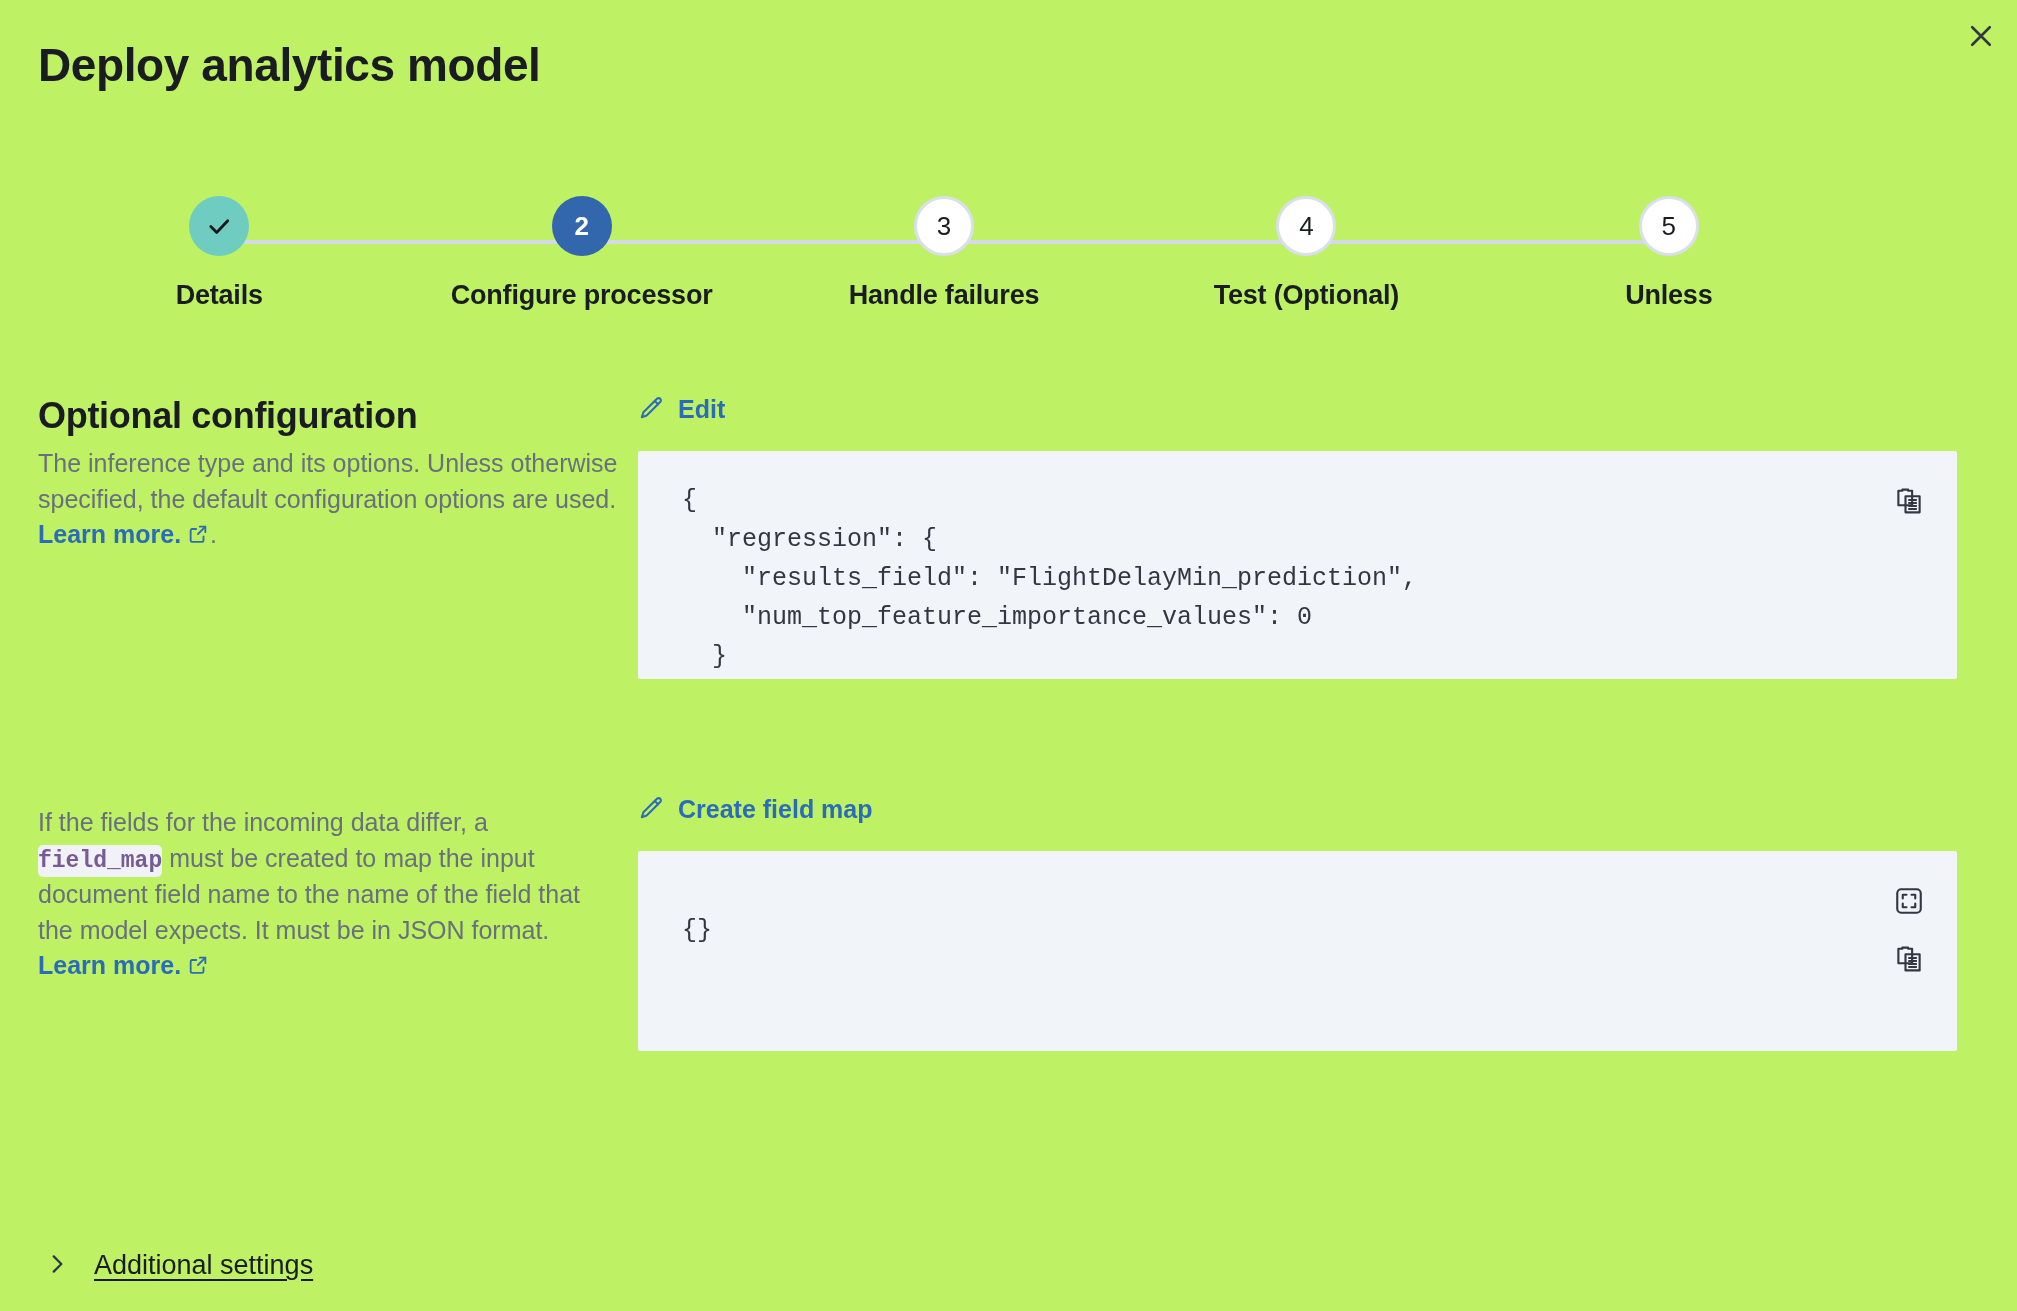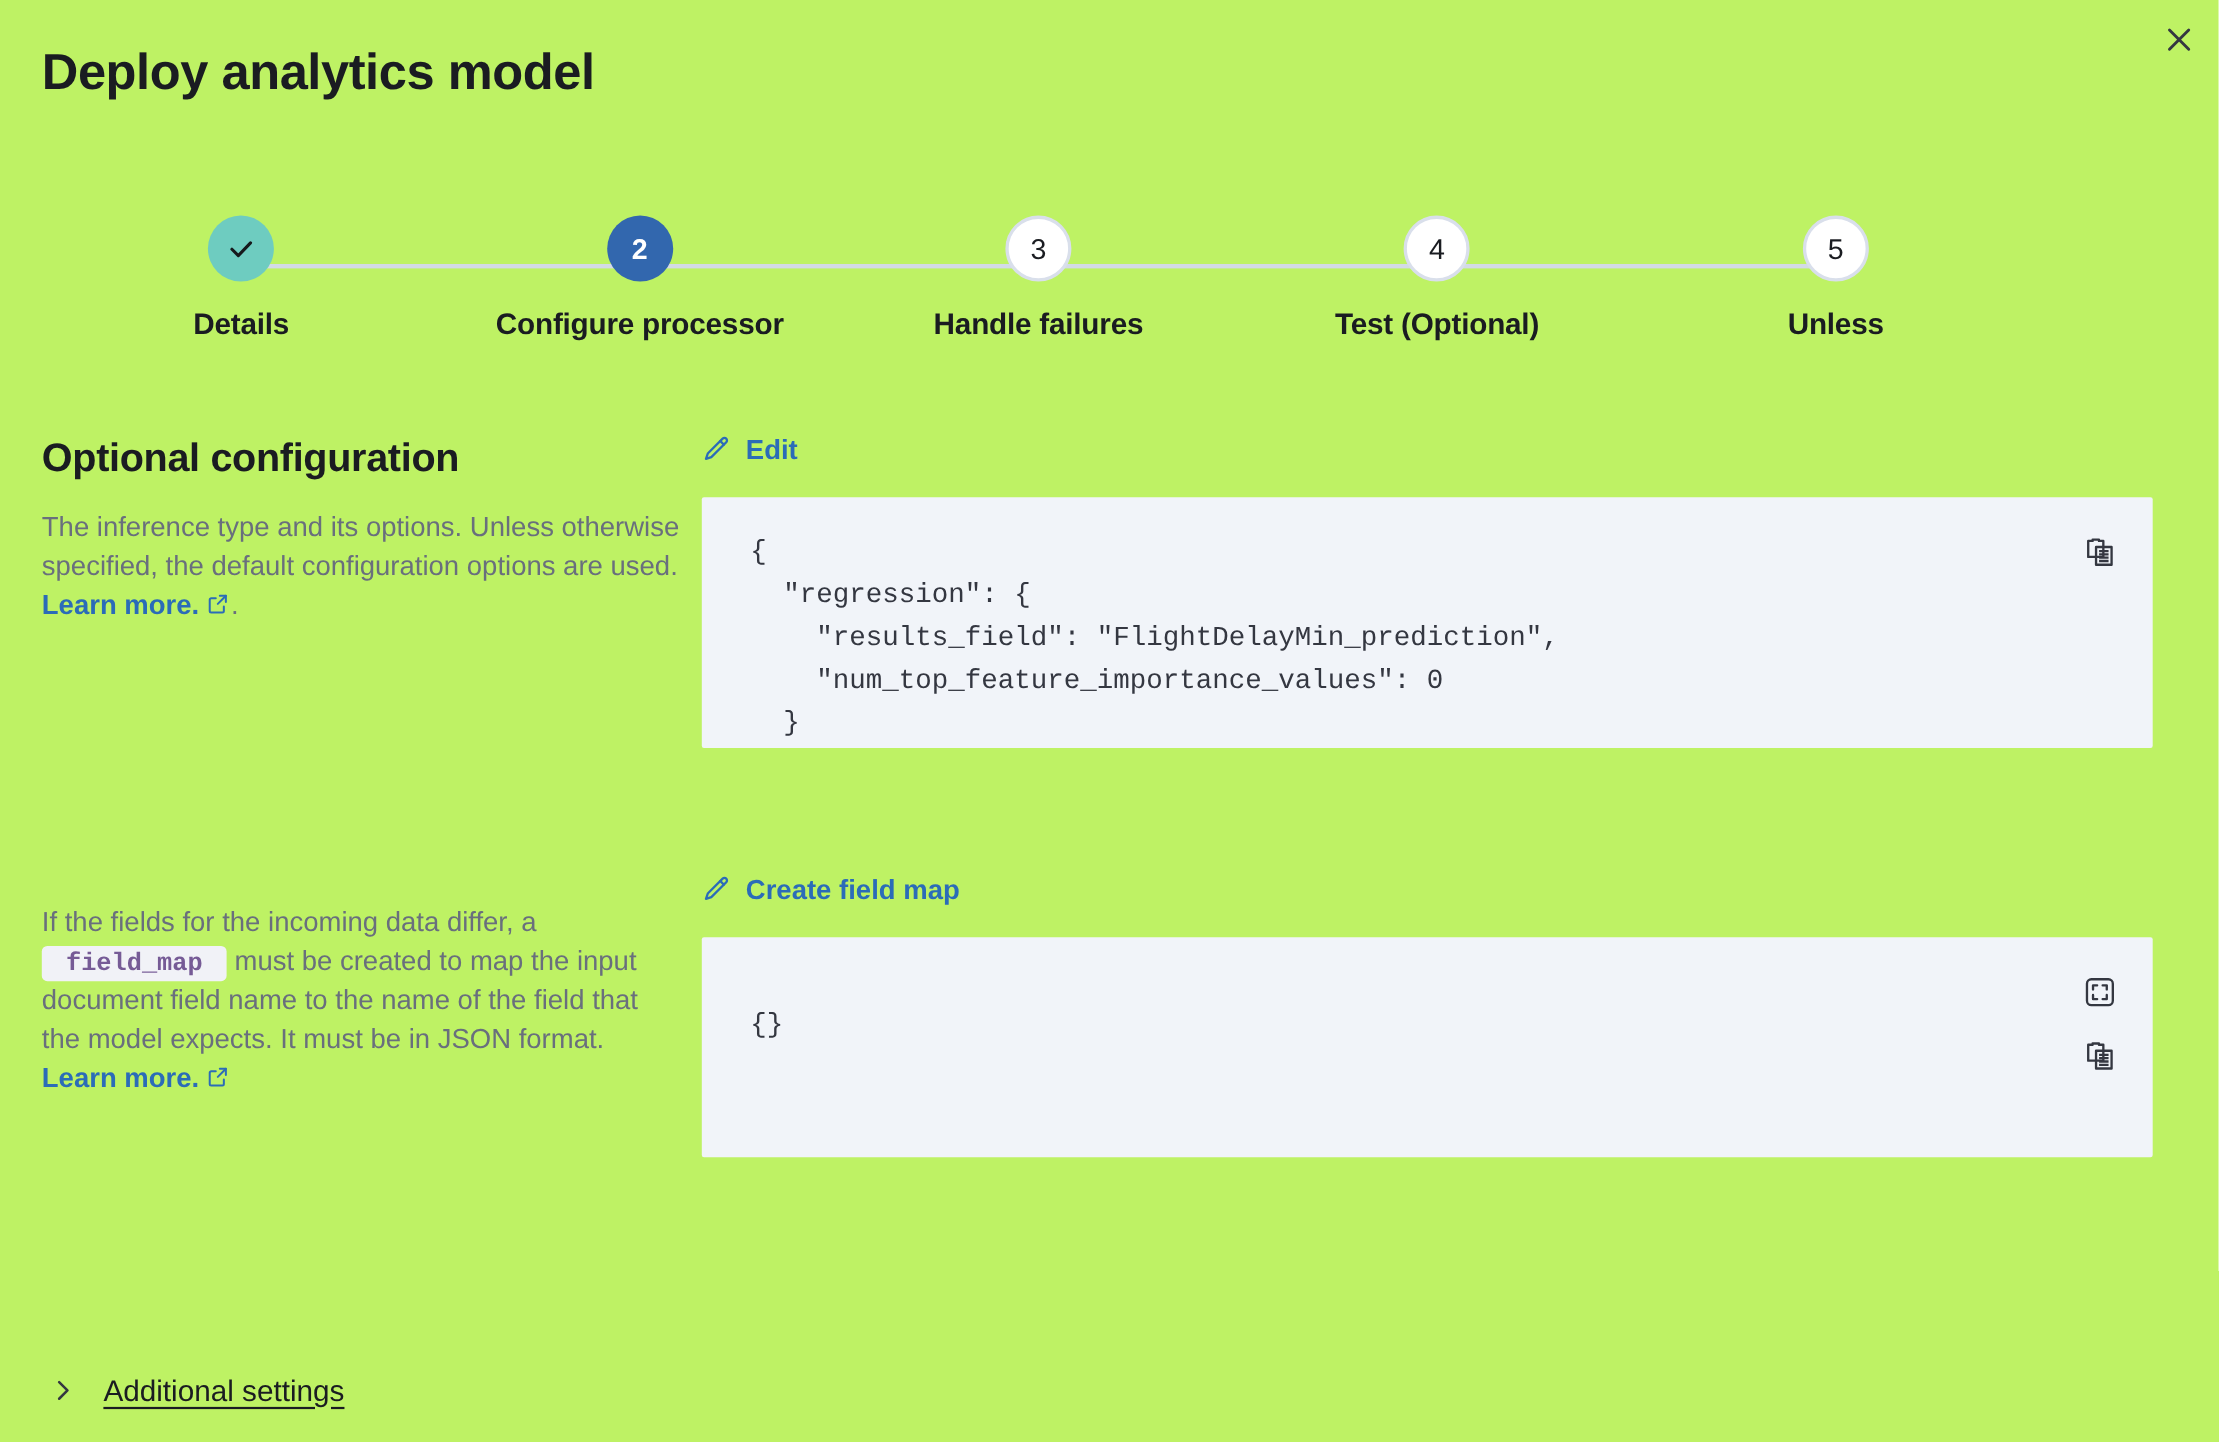--- a/index.html
+++ b/index.html
@@ -134,21 +134,21 @@
 
   .section-heading {
     font-size: 36px;
     font-weight: 700;
     color: #1a1c21;
     letter-spacing: -0.3px;
     line-height: 1.15;
   }
 
   .section-desc {
-    margin-top: 26px;
+    margin-top: 10px;
     font-size: 25px;
     line-height: 1.42;
     color: #696f7d;
   }
 
   .link {
     color: #2b6cb8;
     text-decoration: none;
     font-weight: 700;
     cursor: pointer;
@@ -161,21 +161,21 @@
     margin-right: 1px;
   }
 
   .code-chip {
     display: inline-block;
     background: #f1f2f7;
     color: #765b96;
     font-family: "Liberation Mono", monospace;
     font-size: 23px;
     font-weight: 700;
-    padding: 2px 22px;
+    padding: 2px 0;
     border-radius: 5px;
     line-height: 1.25;
   }
 
   
   .code-action {
     display: inline-flex;
     align-items: center;
     gap: 14px;
     background: transparent;

